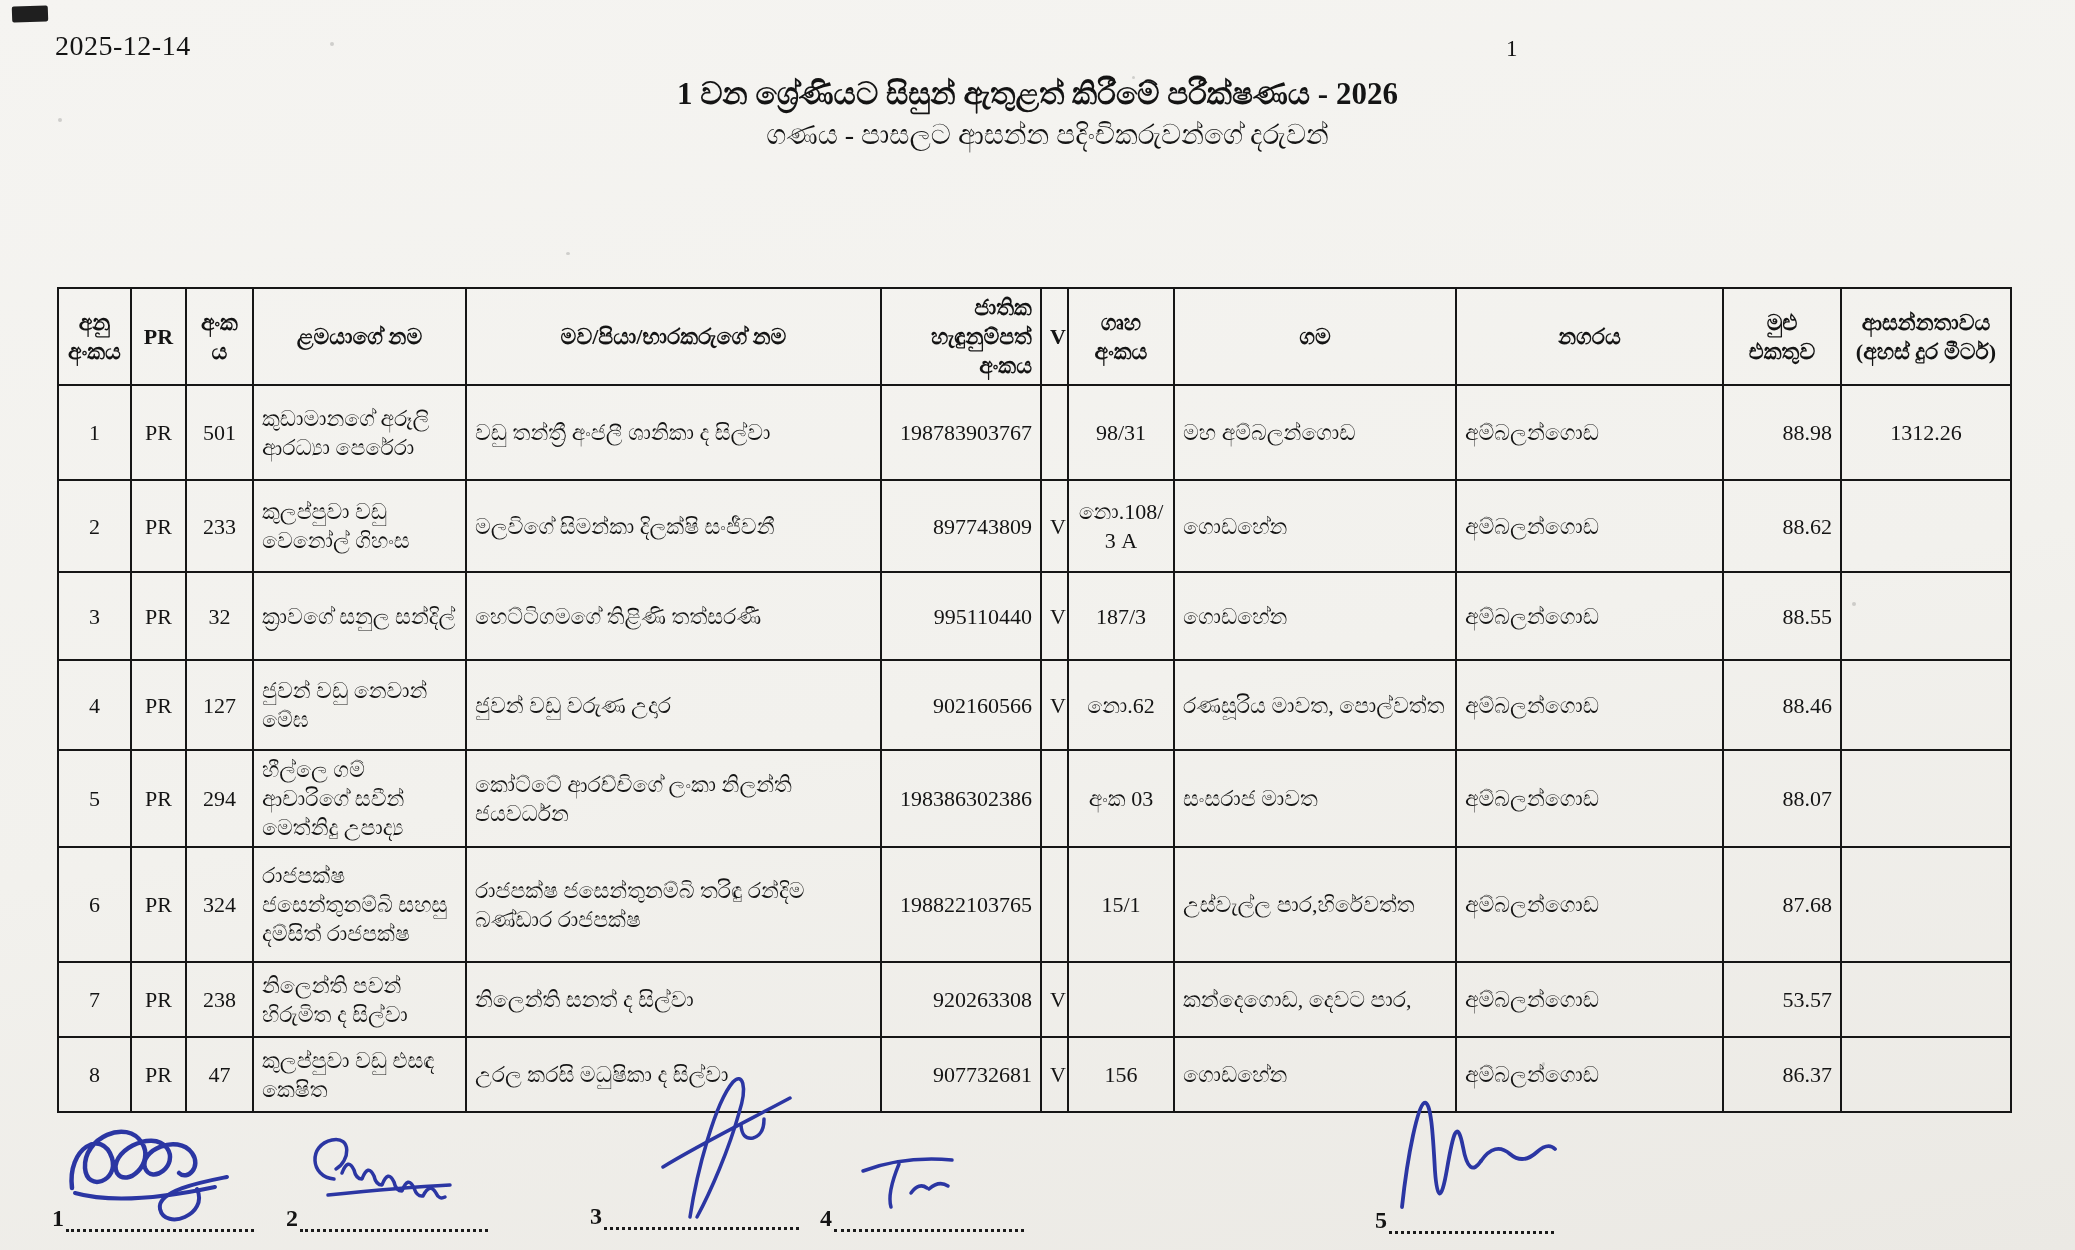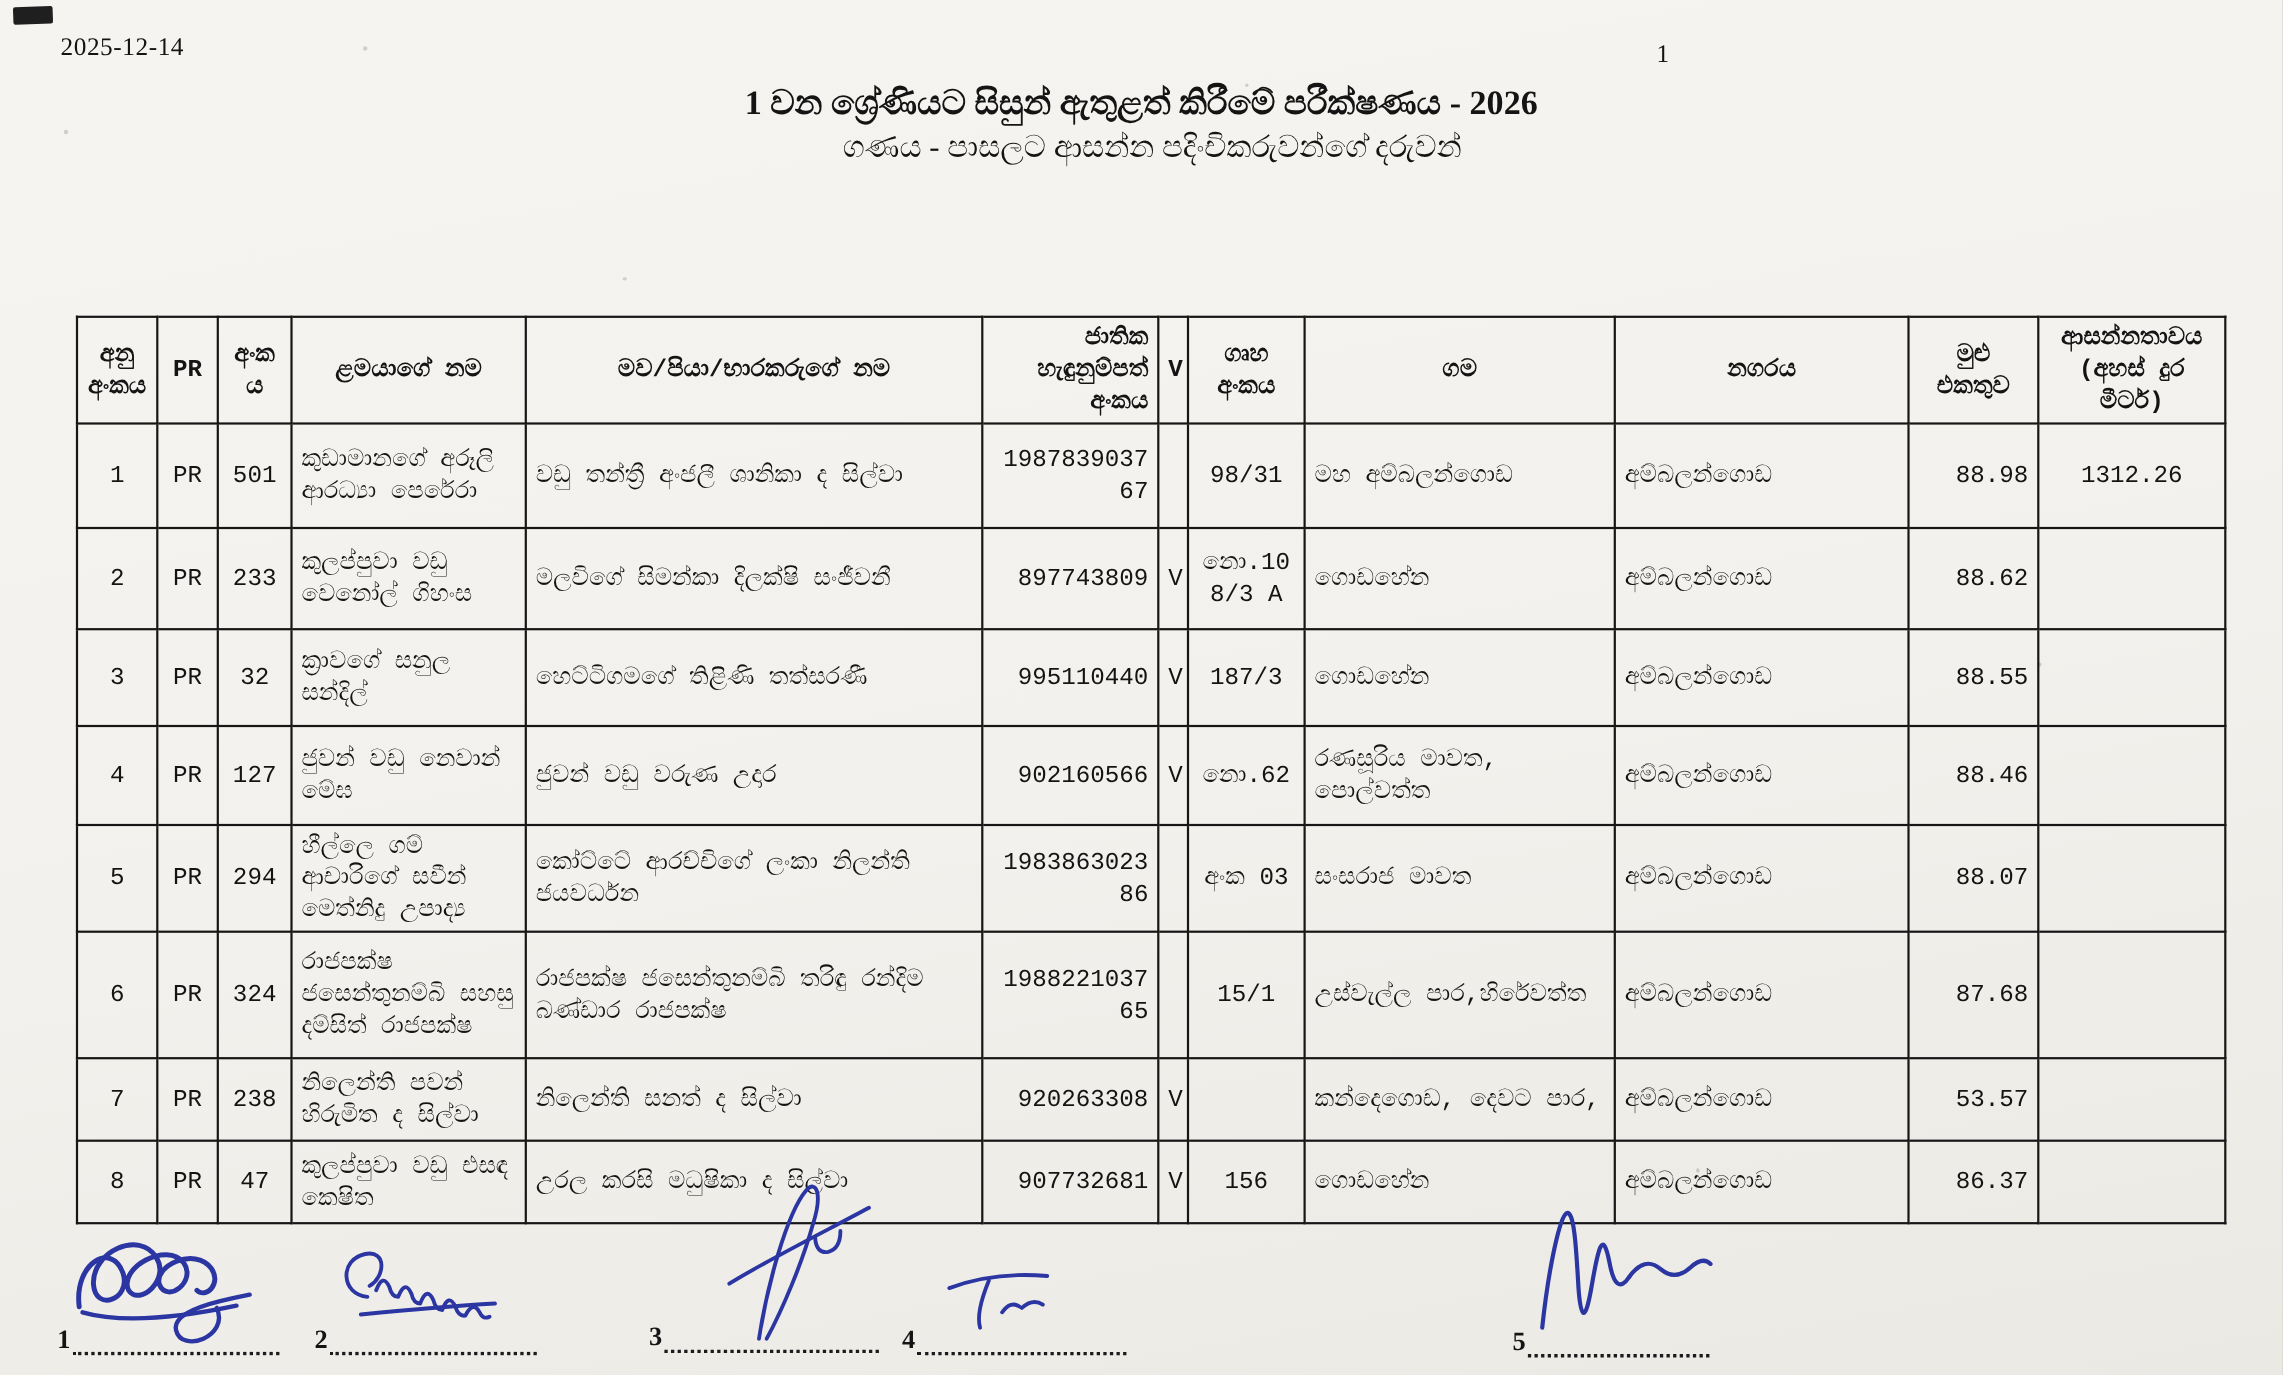--- a/index.html
+++ b/index.html
@@ -6,34 +6,34 @@
   .page{
     position:relative;
     width:2075px;height:1250px;
     background:linear-gradient(170deg,#f5f4f1 0%,#f2f1ed 55%,#ebe9e4 100%);
     font-family:"Liberation Serif","DejaVu Sans",serif;
     color:#141414;
     overflow:hidden;
   }
   .corner-mark{position:absolute;left:12px;top:6px;width:36px;height:16px;background:#1f1f1f;transform:rotate(-2deg);border-radius:2px;}
   .speck{position:absolute;background:rgba(40,40,40,.18);border-radius:50%;}
-  .scan-date{position:absolute;left:55px;top:30px;font-size:23px;letter-spacing:.5px;}
+  .scan-date{position:absolute;left:55px;top:30px;font-size:28px;letter-spacing:.5px;}
   .page-num{position:absolute;left:1506px;top:36px;font-size:23px;}
   .title-block{position:absolute;left:0;top:78px;width:2075px;text-align:center;line-height:1.0;}
   .title-block .t1{font-size:31px;font-weight:700;margin:0 0 10px 0;}
   .title-block .t2{font-size:31px;font-weight:700;margin:0 0 12px 0;}
   .title-block .t3{font-size:28px;font-weight:500;margin:0;padding-left:20px;}
   .section-heading{
     position:absolute;left:57px;top:226px;
     font-size:28px;font-weight:700;
     border-bottom:3px solid #141414;padding:0 6px 5px 2px;
   }
   table.doc{
-    position:absolute;left:69px;top:287px;width:1953px;
-    table-layout:fixed;border-collapse:collapse;font-family:Liberation Mono, monospace;
+    position:absolute;left:57px;top:287px;width:1953px;
+    table-layout:fixed;border-collapse:collapse;
   }
   table.doc th,table.doc td{
     border:2.5px solid #161616;
     padding:4px 8px;
     vertical-align:middle;
     font-size:22px;
     line-height:1.32;
     overflow:hidden;
     word-wrap:break-word;
   }

